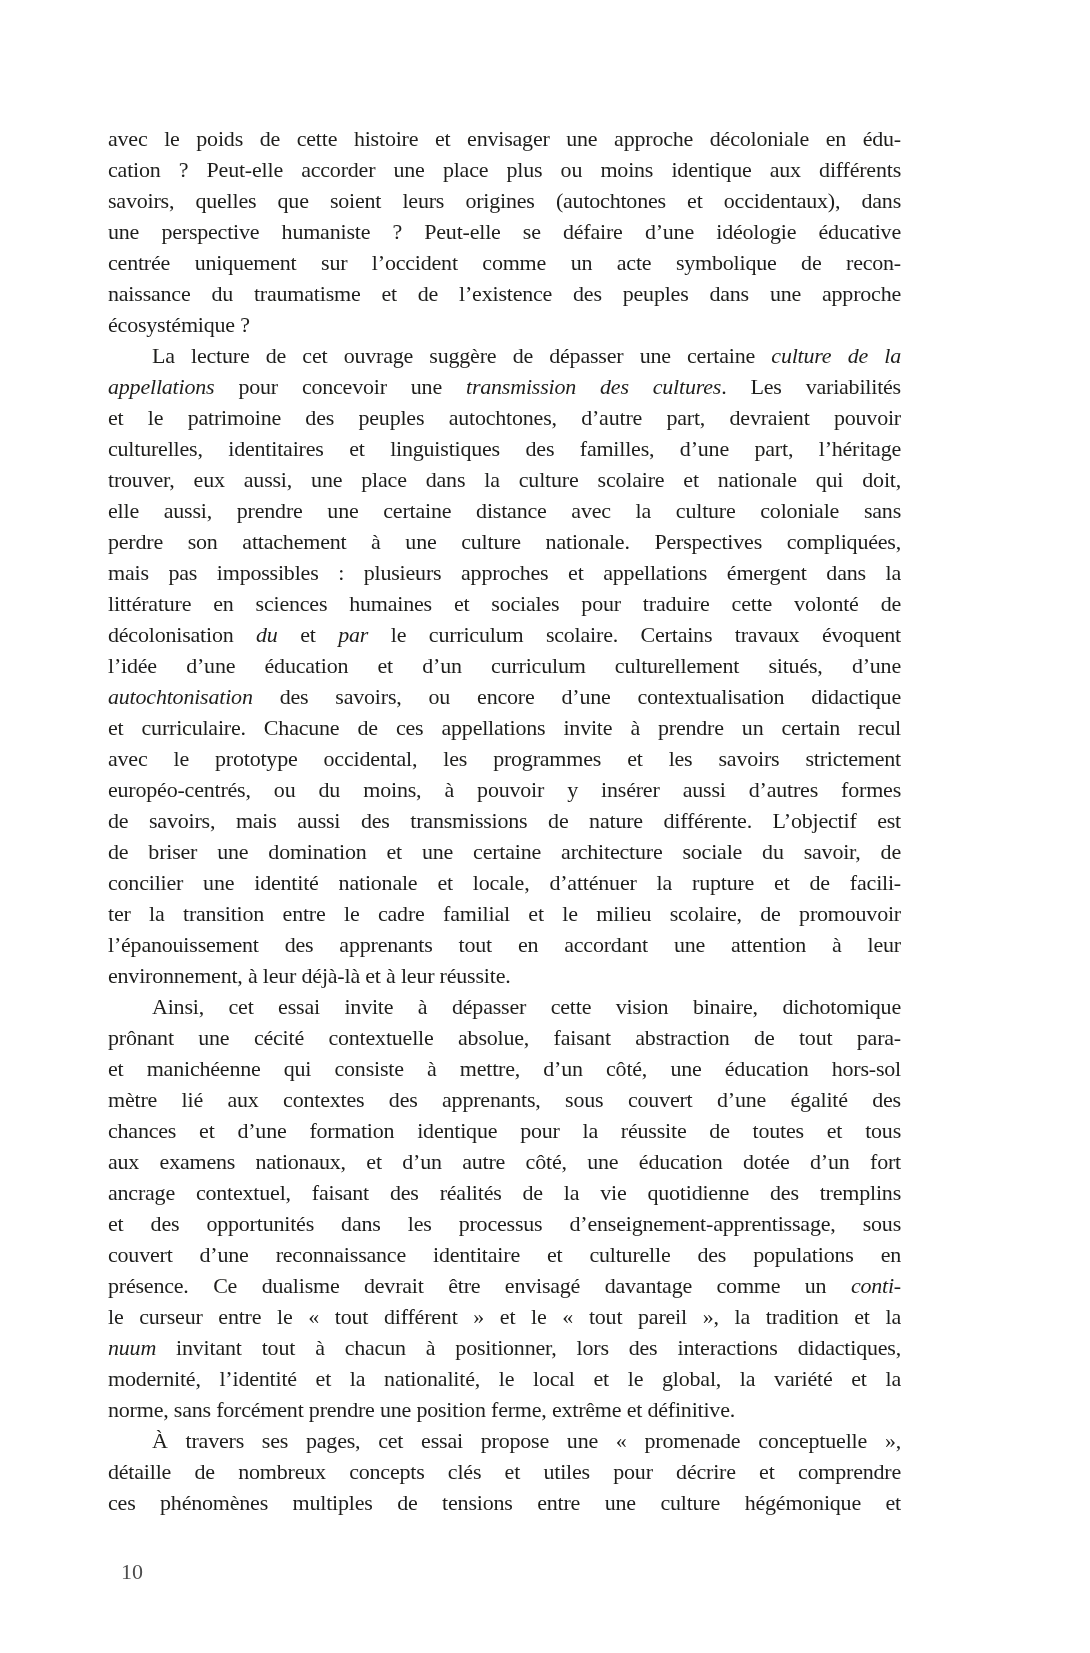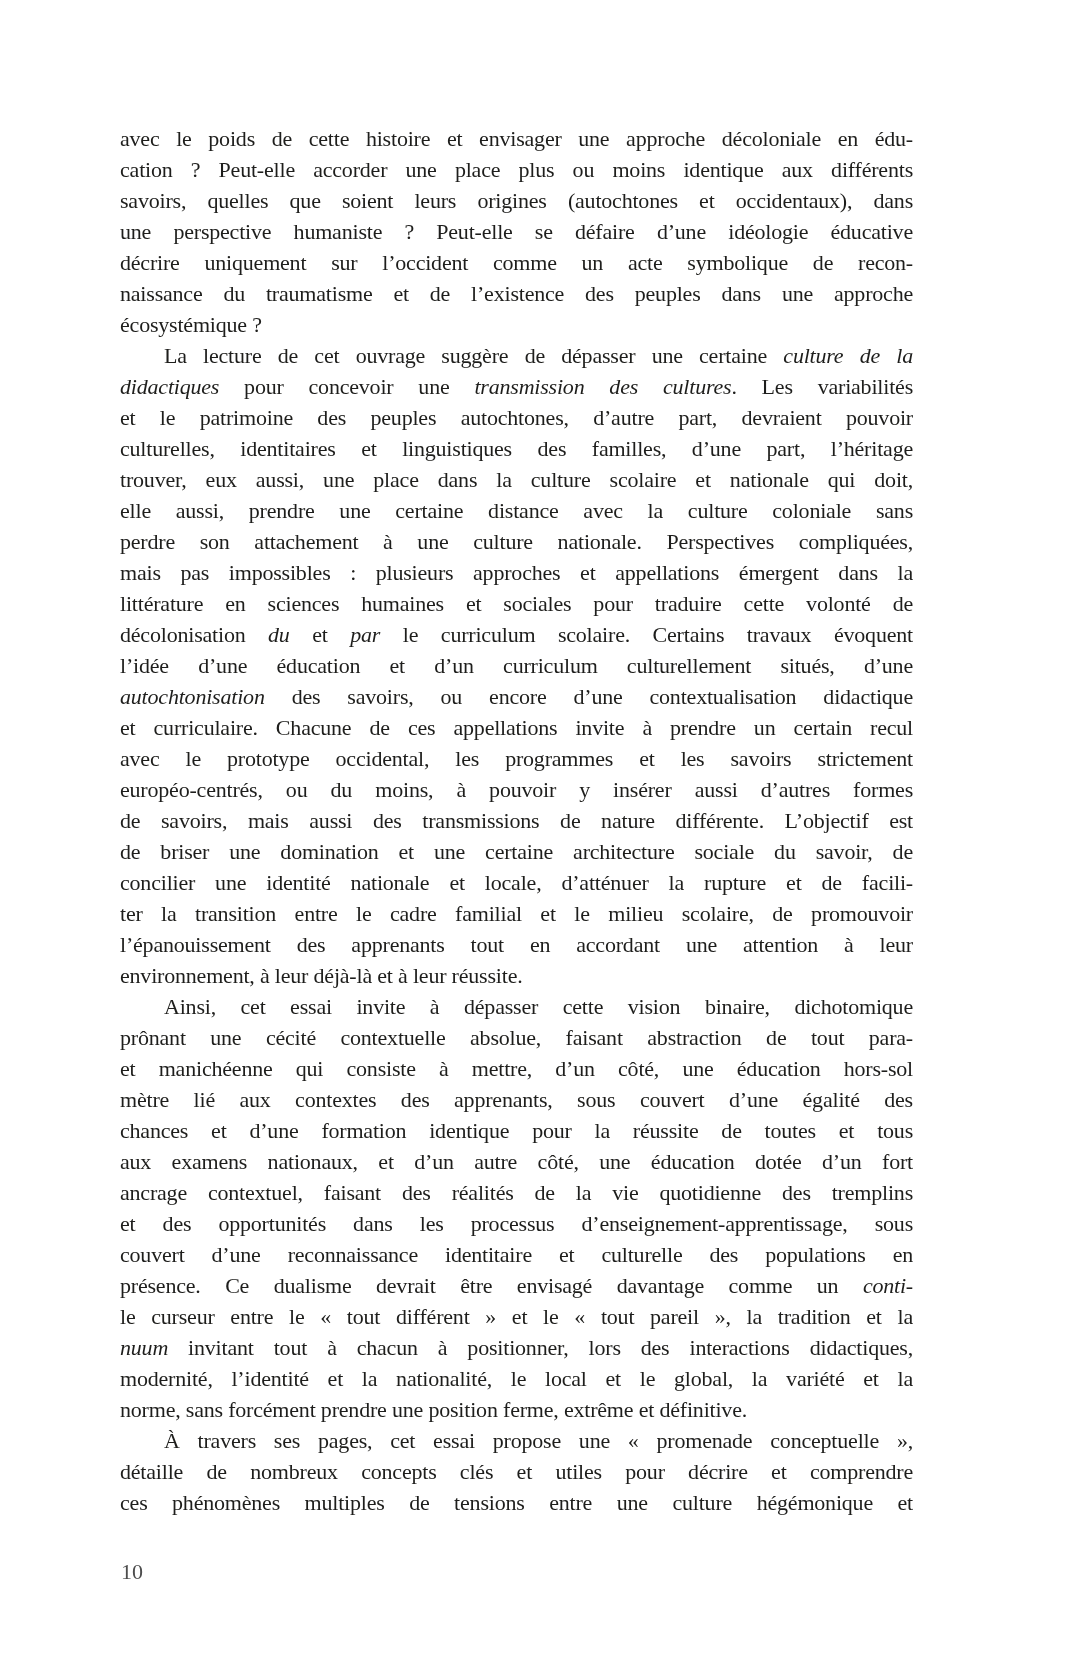--- a/index.html
+++ b/index.html
@@ -11,21 +11,21 @@
     overflow: hidden;
     font-family: "Liberation Serif", "DejaVu Serif", serif;
   }
   .page {
     position: absolute;
     inset: 0;
     background: #ffffff;
   }
   .text-block {
     position: absolute;
-    left: 120px;
+    left: 108px;
     top: 123px;
     width: 793px;
     color: #1e1e1c;
     font-size: 22px;
     line-height: 31px;
     letter-spacing: -0.2px;
   }
   .paragraph { display: block; }
   .line {
     display: block;
@@ -57,27 +57,27 @@
 </head>
 <body style="background: rgb(255, 255, 255);">
 
 <div class="page">
   <main class="text-block" id="body-text" style="color: rgb(30, 30, 28);">
       <div class="paragraph">
         <div class="line"><span>avec le poids de cette histoire et envisager une approche décoloniale en édu-</span></div>
         <div class="line"><span>cation ? Peut-elle accorder une place plus ou moins identique aux différents</span></div>
         <div class="line"><span>savoirs, quelles que soient leurs origines (autochtones et occidentaux), dans</span></div>
         <div class="line"><span>une perspective humaniste ? Peut-elle se défaire d’une idéologie éducative</span></div>
-        <div class="line"><span>décrire uniquement sur l’occident comme un acte symbolique de recon-</span></div>
+        <div class="line"><span>centrée uniquement sur l’occident comme un acte symbolique de recon-</span></div>
         <div class="line"><span>naissance du traumatisme et de l’existence des peuples dans une approche</span></div>
         <div class="line last"><span>écosystémique ?</span></div>
       </div>
       <div class="paragraph">
         <div class="line indent"><span>La lecture de cet ouvrage suggère de dépasser une certaine </span><em>culture de la</em></div>
-        <div class="line"><em>didactiques</em><span> pour concevoir une </span><em>transmission des cultures</em><span>. Les variabilités</span></div>
+        <div class="line"><em>appellations</em><span> pour concevoir une </span><em>transmission des cultures</em><span>. Les variabilités</span></div>
         <div class="line"><span>et le patrimoine des peuples autochtones, d’autre part, devraient pouvoir</span></div>
         <div class="line"><span>culturelles, identitaires et linguistiques des familles, d’une part, l’héritage</span></div>
         <div class="line"><span>trouver, eux aussi, une place dans la culture scolaire et nationale qui doit,</span></div>
         <div class="line"><span>elle aussi, prendre une certaine distance avec la culture coloniale sans</span></div>
         <div class="line"><span>perdre son attachement à une culture nationale. Perspectives compliquées,</span></div>
         <div class="line"><span>mais pas impossibles : plusieurs approches et appellations émergent dans la</span></div>
         <div class="line"><span>littérature en sciences humaines et sociales pour traduire cette volonté de</span></div>
         <div class="line"><span>décolonisation </span><em>du</em><span> et </span><em>par</em><span> le curriculum scolaire. Certains travaux évoquent</span></div>
         <div class="line"><span>l’idée d’une éducation et d’un curriculum culturellement situés, d’une</span></div>
         <div class="line"><em>autochtonisation</em><span> des savoirs, ou encore d’une contextualisation didactique</span></div>

